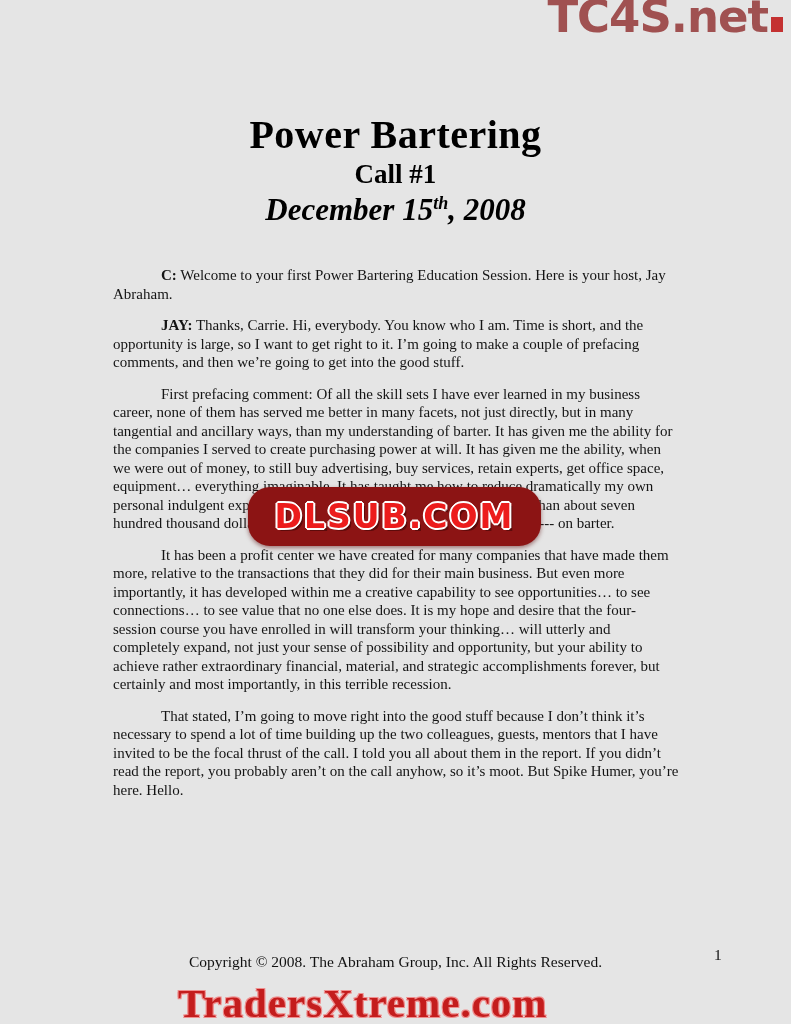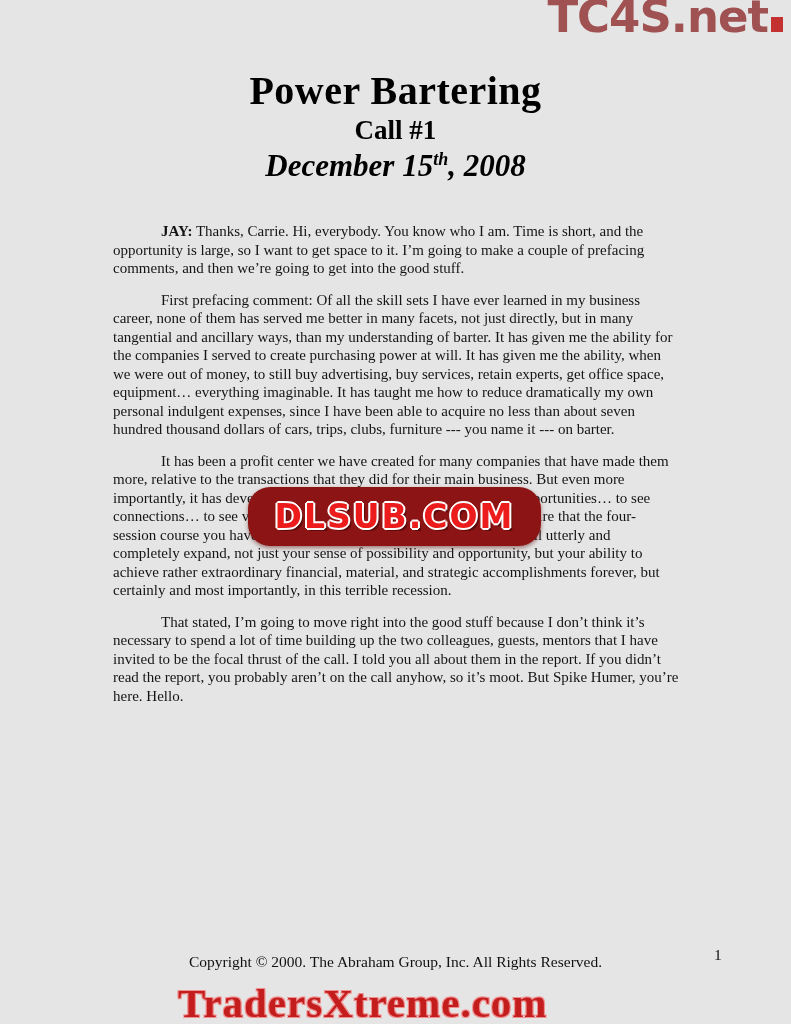--- a/index.html
+++ b/index.html
@@ -27,21 +27,21 @@
     line-height:1.0;
   }
   .wm-top .red-box {
     display:inline-block;
     width:12px; height:15px;
     background:#c43131;
     margin-left:3px;
   }
 
   
-  .doc-header { text-align:center; padding-top:68px; color:#000; }
+  .doc-header { text-align:center; padding-top:112px; color:#000; }
   .doc-title {
     font-size:40px; font-weight:bold; letter-spacing:0.5px; line-height:1.15;
   }
   .doc-subtitle {
     font-size:27px; font-weight:bold; line-height:1.2;
   }
   .doc-date {
     font-size:31px; font-weight:bold; font-style:italic; margin-top:1px; line-height:1.25;
   }
   .doc-date sup { font-size:0.58em; }
@@ -124,28 +124,29 @@
     <span>TC4S.net</span><span class="red-box"></span>
   </div>
 
   <div class="doc-header">
     <div class="doc-title">Power Bartering</div>
     <div class="doc-subtitle">Call #1</div>
     <div class="doc-date"><span>December 15</span><sup>th</sup><span>, 2008</span></div>
   </div>
 
   <div class="body-text">
-    <p><b class="spk">JAY:</b><span>  Thanks, Carrie.  Hi, everybody.  You know who I am.  Time is short, and the opportunity is large, so I want to get space to it.  I’m going to make a couple of prefacing comments, and then we’re going to get into the good stuff.</span></p>
+    <p><b class="spk">C:</b><span>  Welcome to your first Power Bartering Education Session.  Here is your host, Jay Abraham.</span></p>
+    <p><b class="spk">JAY:</b><span>  Thanks, Carrie.  Hi, everybody.  You know who I am.  Time is short, and the opportunity is large, so I want to get right to it.  I’m going to make a couple of prefacing comments, and then we’re going to get into the good stuff.</span></p>
     <p><b class="spk"></b><span>First prefacing comment:  Of all the skill sets I have ever learned in my business career, none of them has served me better in many facets, not just directly, but in many tangential and ancillary ways, than my understanding of barter.  It has given me the ability for the companies I served to create purchasing power at will.  It has given me the ability, when we were out of money, to still buy advertising, buy services, retain experts, get office space, equipment… everything imaginable.  It has taught me how to reduce dramatically my own personal indulgent expenses, since I have been able to acquire no less than about seven hundred thousand dollars of cars, trips, clubs, furniture --- you name it --- on barter.</span></p>
     <p><b class="spk"></b><span>It has been a profit center we have created for many companies that have made them more, relative to the transactions that they did for their main business.  But even more importantly, it has developed within me a creative capability to see opportunities… to see connections… to see value that no one else does.  It is my hope and desire that the four-session course you have enrolled in will transform your thinking… will utterly and completely expand, not just your sense of possibility and opportunity, but your ability to achieve rather extraordinary financial, material, and strategic accomplishments forever, but certainly and most importantly, in this terrible recession.</span></p>
     <p><b class="spk"></b><span>That stated, I’m going to move right into the good stuff because I don’t think it’s necessary to spend a lot of time building up the two colleagues, guests, mentors that I have invited to be the focal thrust of the call.  I told you all about them in the report.  If you didn’t read the report, you probably aren’t on the call anyhow, so it’s moot.  But Spike Humer, you’re here.  Hello.</span></p>
   </div>
 
   <div class="wm-mid">
     <span>DLSUB.COM</span>
   </div>
 
-  <div class="copyright">Copyright © 2000. The Abraham Group, Inc. All Rights Reserved.</div>
+  <div class="copyright">Copyright © 2008. The Abraham Group, Inc. All Rights Reserved.</div>
   <div class="page-number">1</div>
 
   <div class="wm-bottom">TradersXtreme.com</div>
 
 </div>
 
 </body></html>

